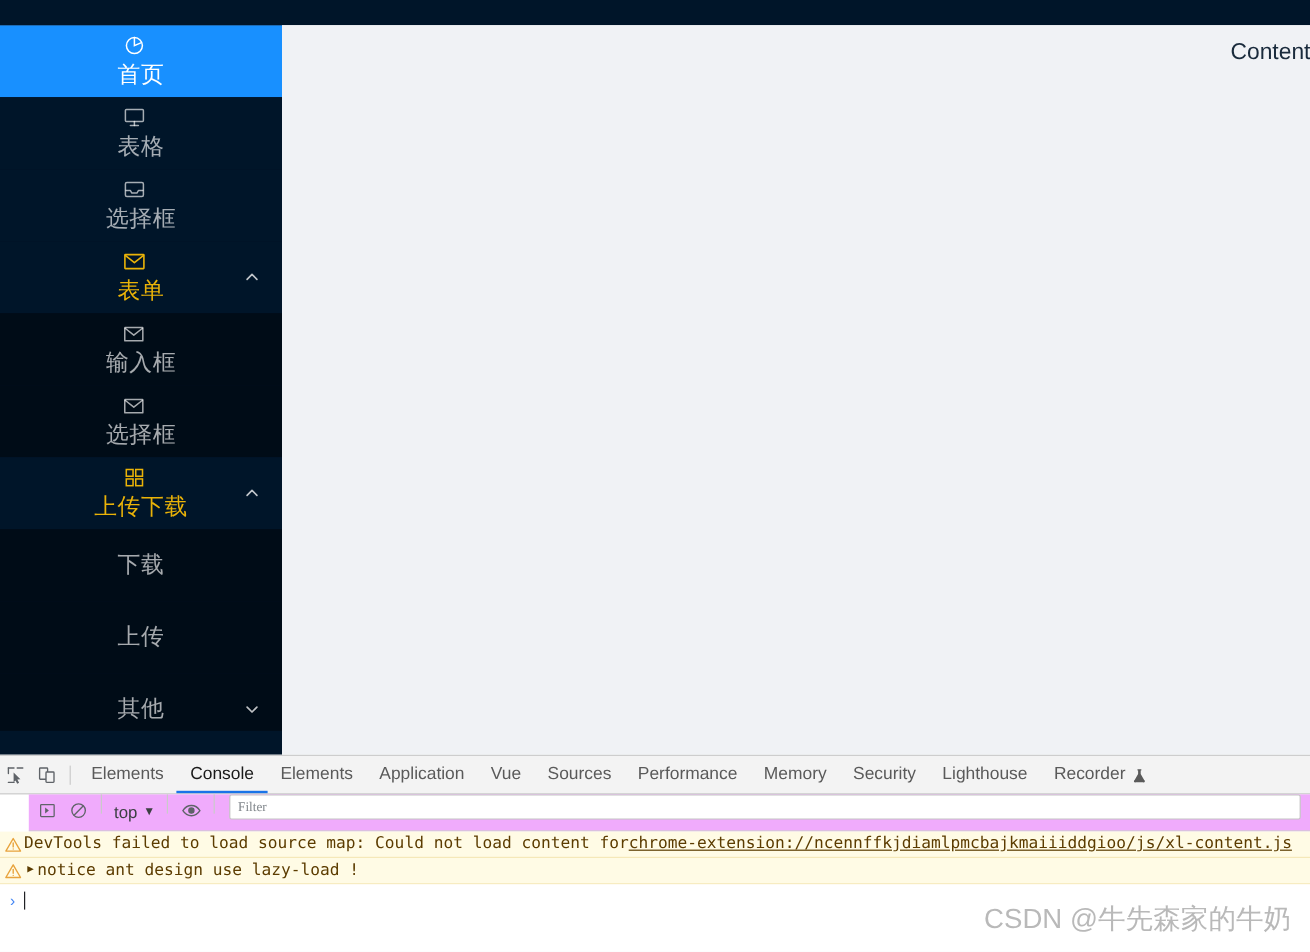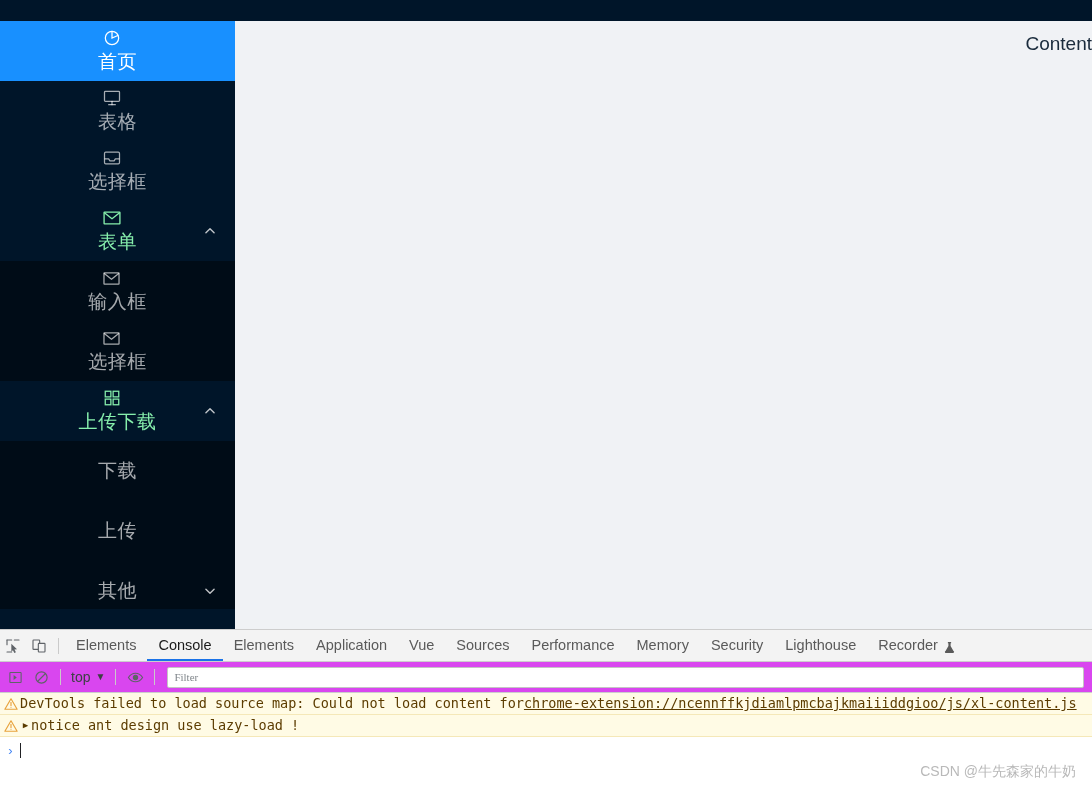--- a/index.html
+++ b/index.html
@@ -55,21 +55,21 @@
     user-select: none;
     flex-direction: column;
   }
   .menu-item.level1 { background: #001529; }
   .menu-item.selected {
     background: #1890ff;
     color: #ffffff;
   }
   .menu-item.group-header {
     background: #001529;
-    color: #86efac;
+    color: #eab308;
   }
   .menu-item.sub {
     background: #000c17;
     color: rgba(255,255,255,0.65);
     font-size: 19px;
   }
   .menu-item .mi-icon {
     width: 22px;
     height: 22px;
     margin-right: 12px;
@@ -174,26 +174,26 @@
     display: inline-block;
     margin-left: 5px;
     vertical-align: -1px;
     color: #5a5a5a;
   }
   .dt-tab .flask svg { display: inline-block; vertical-align: middle; }
 
   #dt-filterbar {
     position: relative;
     height: 31px;
-    background: #d946ef;
+    background: #f0abfc;
     border-bottom: 1px solid #cdcdcd;
     display: flex;
-    align-items: center;
     box-sizing: border-box;
     padding-left: 2px;
+    margin-left: 24px;
   }
   .dt-context {
     display: flex;
     align-items: center;
     font-size: 14px;
     color: #3c4043;
     padding: 0 4px;
     cursor: pointer;
     white-space: nowrap;
   }
@@ -287,21 +287,21 @@
     background: #202124;
     margin-left: 3px;
     flex: none;
   }
 
   
   #watermark {
     position: absolute;
     right: 16px;
     bottom: 12px;
-    font-size: 14px;
+    font-size: 23px;
     color: #b9b9b9;
     white-space: nowrap;
     pointer-events: none;
     z-index: 50;
     margin-top: 32px;
   }
 </style>
 </head>
 <body>
 

